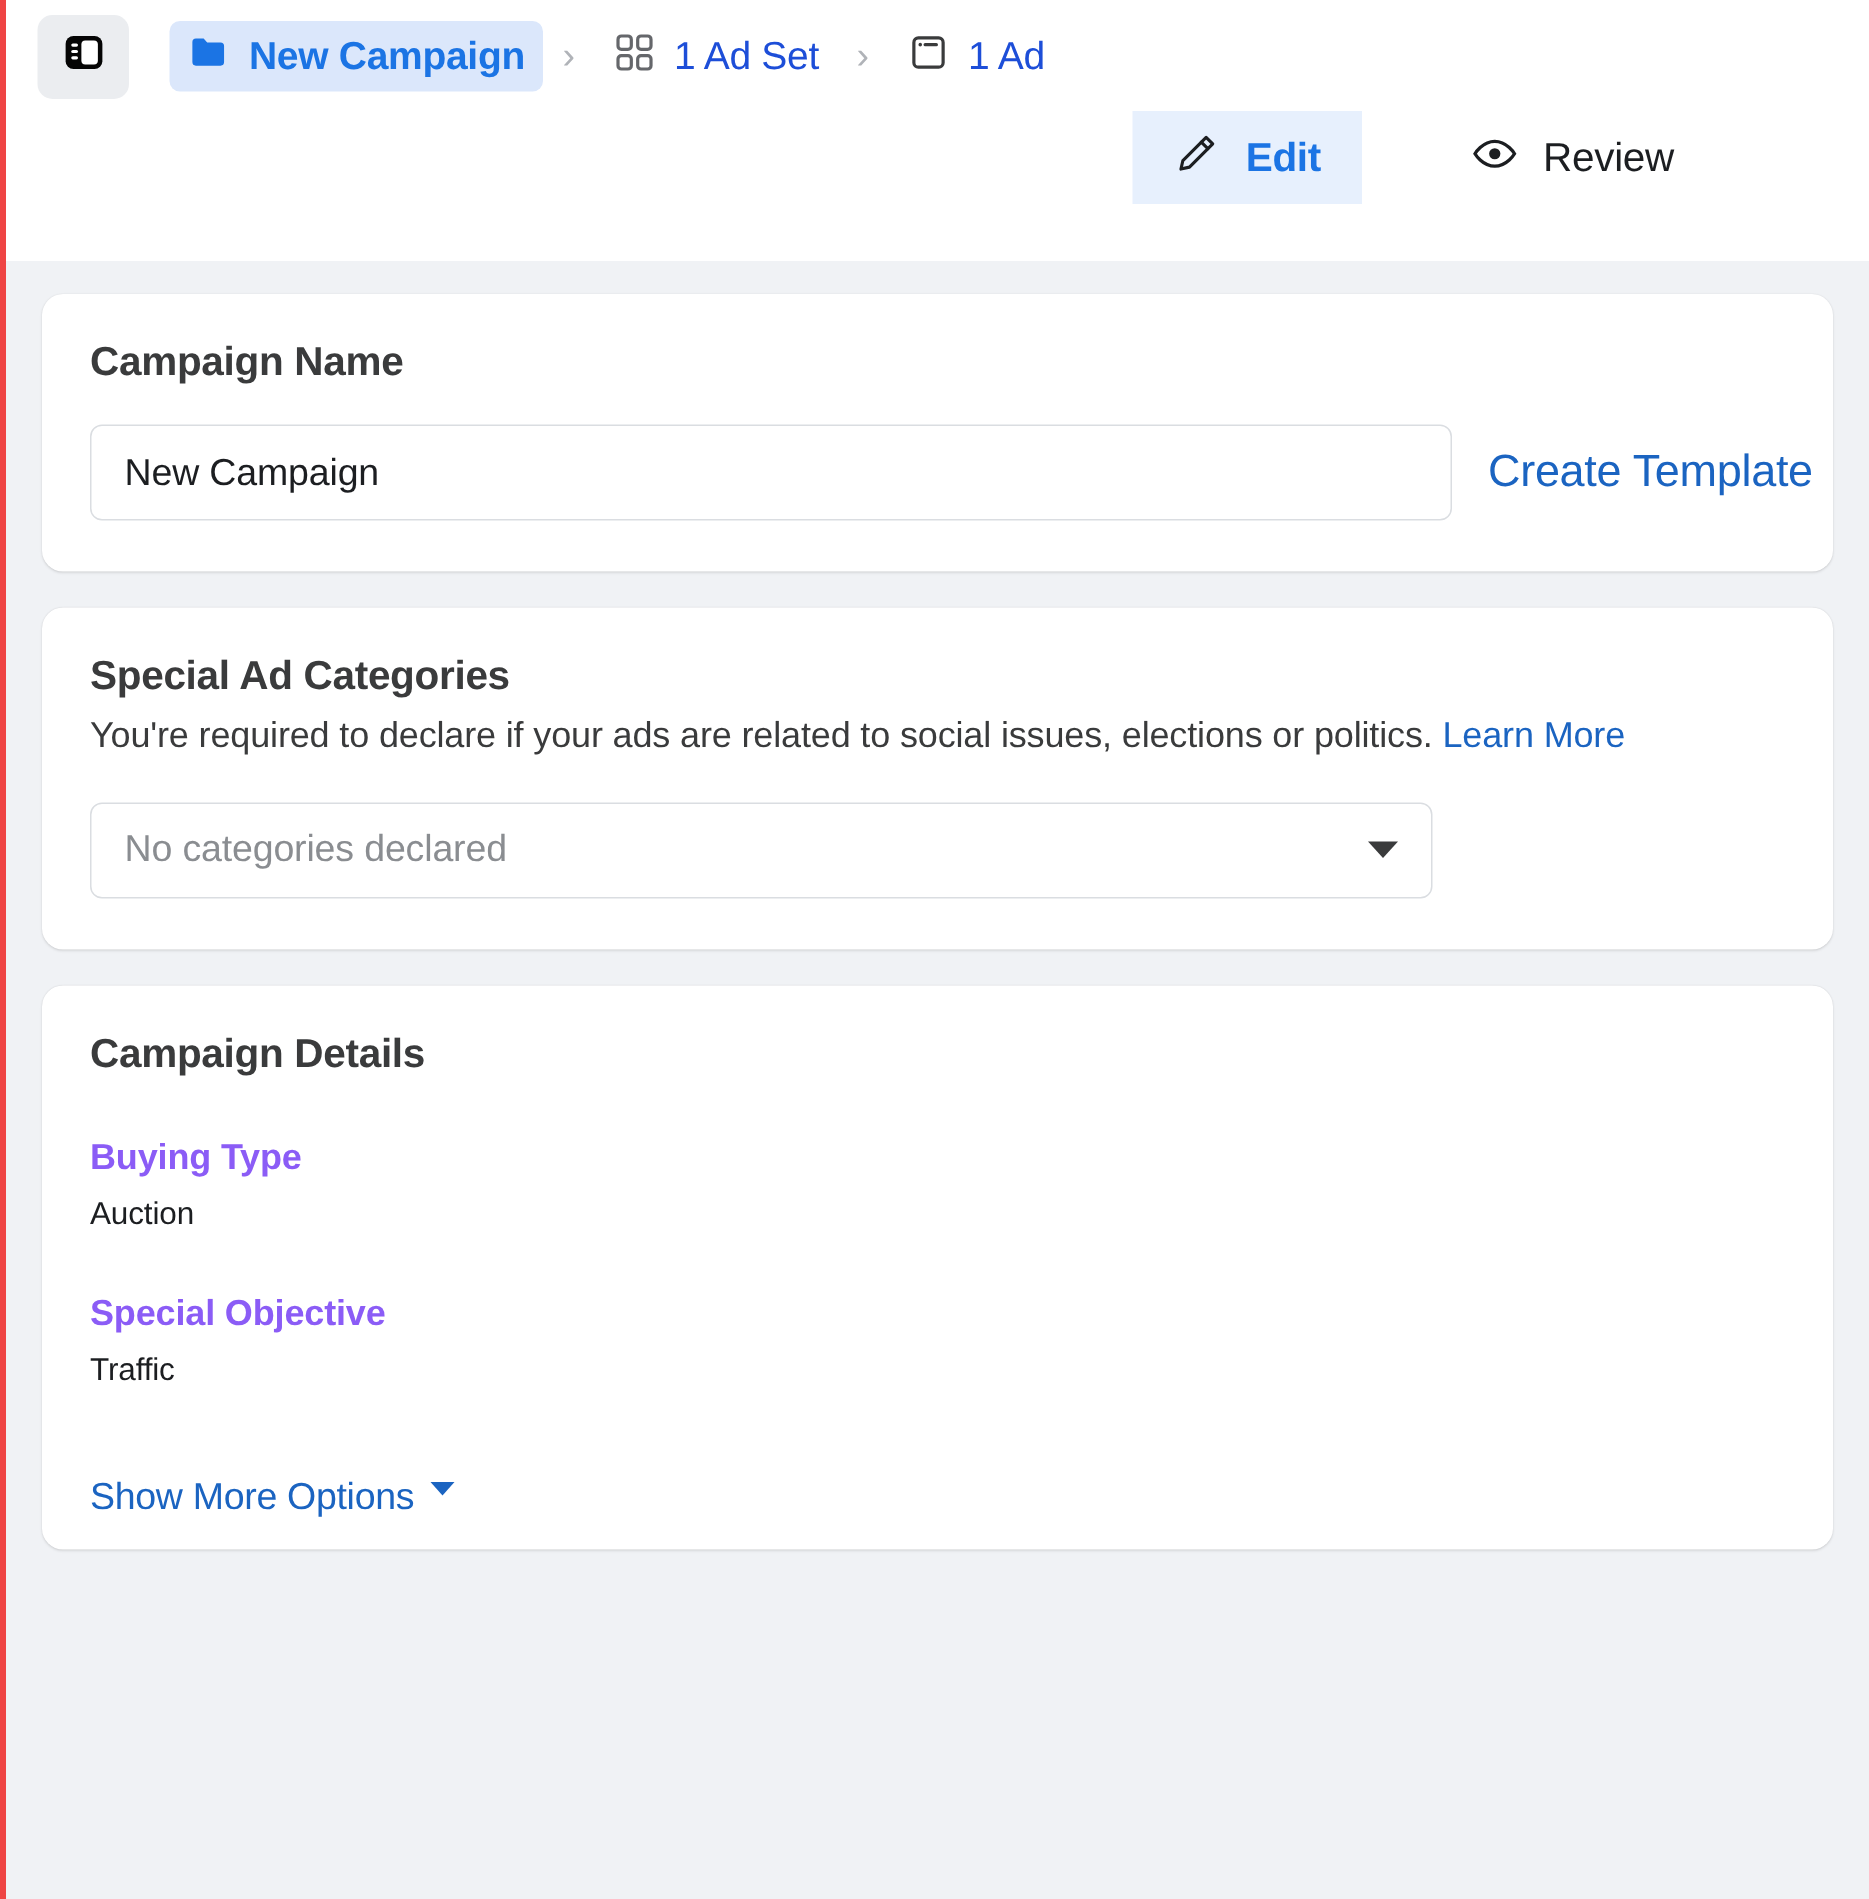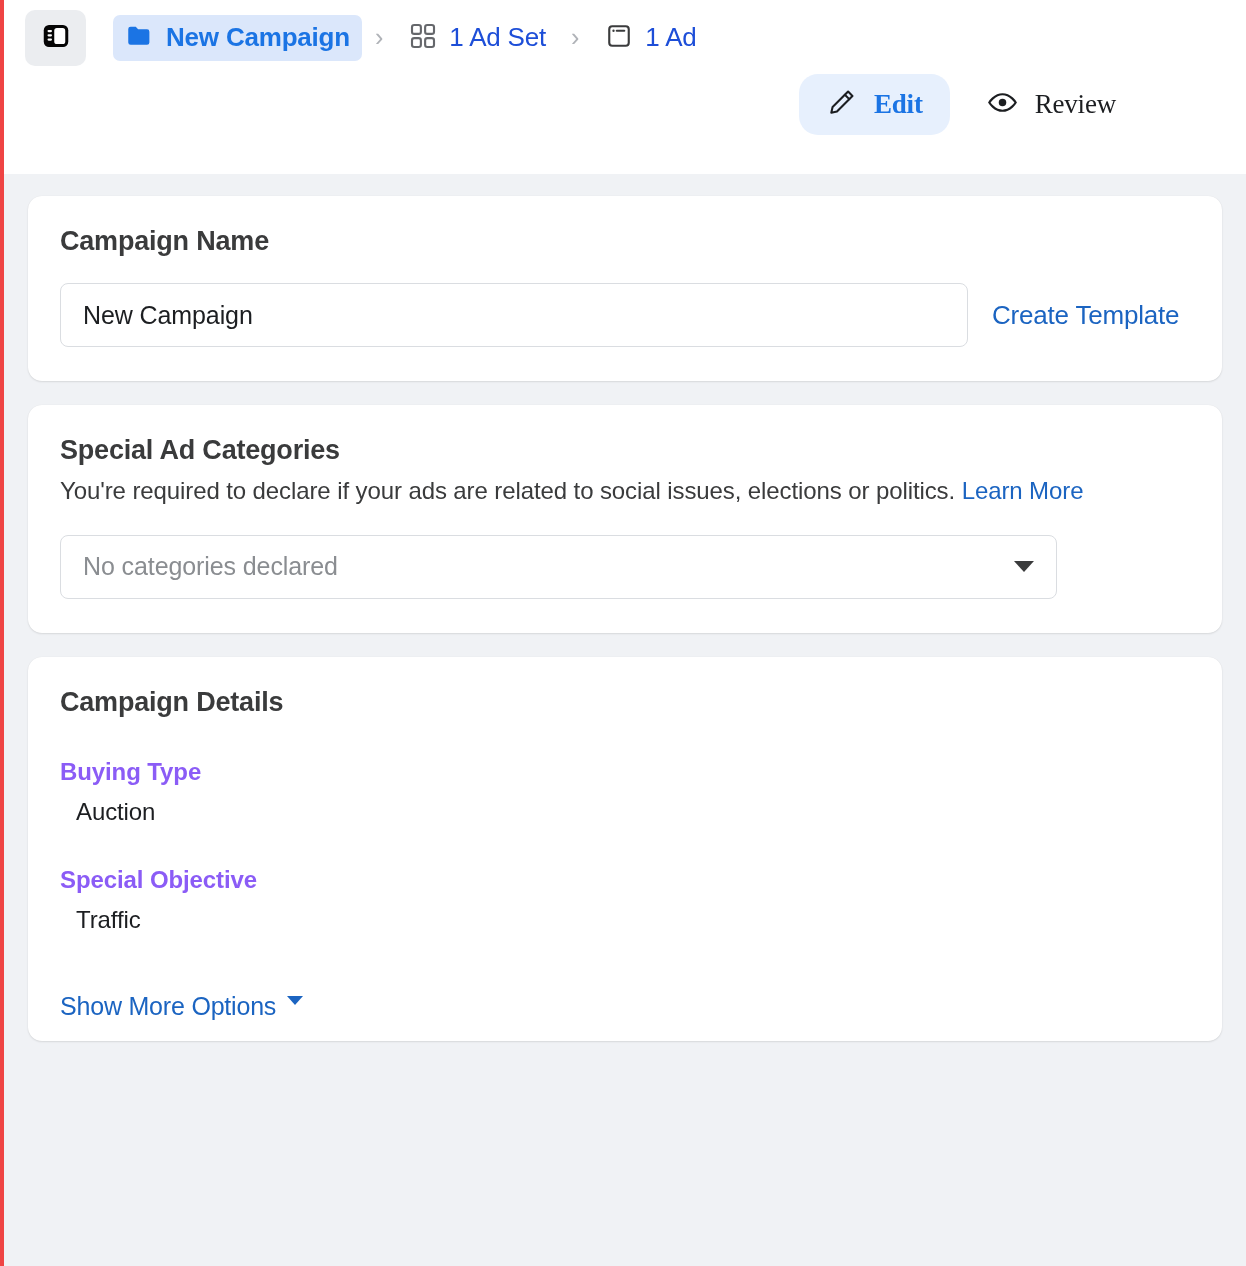--- a/index.html
+++ b/index.html
@@ -90,25 +90,26 @@
     justify-content: flex-end;
     padding-right: 103px;
     margin-top: 18px;
     gap: 10px;
   }
   .action-btn {
     display: flex;
     align-items: center;
     gap: 17px;
     padding: 13px 27px;
-    border-radius: 19px;
+    border-radius: 0;
     cursor: pointer;
     background: transparent;
     border: none;
-    font-family: Liberation Serif, serif;
+    font-family: Liberation Sans, sans-serif;
+    margin-left: 36px;
   }
   .action-btn.selected {
     background: #e7f0fd;
   }
   .action-label {
     font-size: 27px;
     color: #1c1e21;
     letter-spacing: -0.2px;
   }
   .action-btn.selected .action-label {
@@ -162,30 +163,30 @@
     border-radius: 8px;
     font-size: 25px;
     color: #1c1e21;
     font-family: inherit;
     padding: 0 22px;
     background: #fff;
     outline: none;
     letter-spacing: -0.1px;
   }
   .create-template {
-    font-size: 26px;
+    font-size: 30px;
     color: #1b64c1;
     cursor: pointer;
     white-space: nowrap;
     letter-spacing: -0.2px;
   }
 
   .select-box {
     margin-top: 28px;
-    width: 997px;
+    width: 895px;
     height: 64px;
     box-sizing: border-box;
     border: 1px solid #dadde1;
     border-radius: 8px;
     background: #fff;
     display: flex;
     align-items: center;
     justify-content: space-between;
     padding: 0 22px;
     cursor: pointer;
@@ -204,25 +205,24 @@
   }
 
   .detail-block { margin-top: 40px; }
   .detail-label {
     font-size: 24px;
     font-weight: bold;
     color: #8b5cf6;
     letter-spacing: -0.1px;
   }
   .detail-value {
-    font-size: 24px;
+    font-size: 21px;
     color: #1c1e21;
     margin-top: 12px;
     letter-spacing: -0.1px;
-    margin-left: 16px;
   }
   .show-more {
     margin-top: 58px;
     display: inline-flex;
     gap: 11px;
     font-size: 25px;
     color: #1b64c1;
     cursor: pointer;
     letter-spacing: -0.2px;
   }

